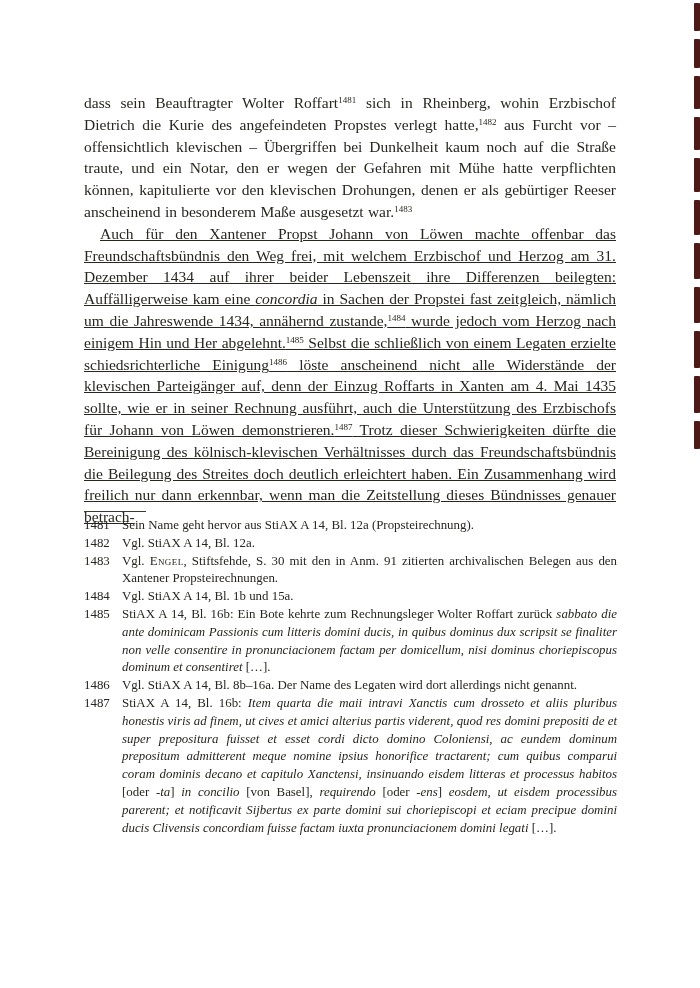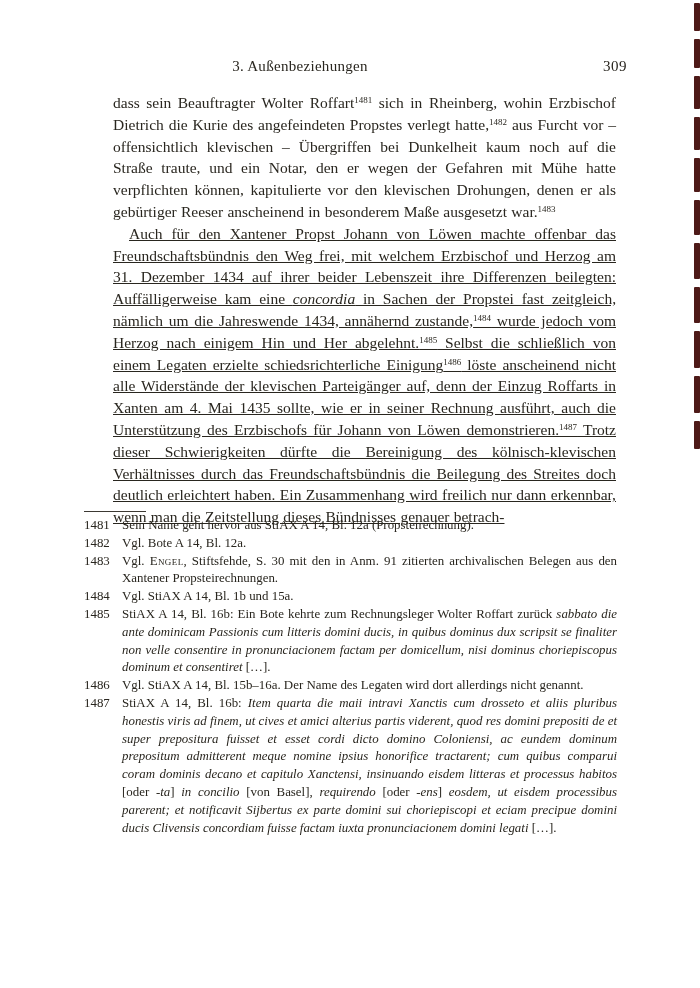--- a/index.html
+++ b/index.html
@@ -19,21 +19,21 @@
   }
   .page{position:absolute;inset:0;background:var(--bg-color);}
 
   
   .running-header{position:absolute;top:58px;left:84px;right:73px;height:20px;font-size:15px;}
   .header-title{position:absolute;left:216px;transform:translateX(-50%);white-space:nowrap;letter-spacing:.3px;}
   .page-number{position:absolute;right:0;letter-spacing:.5px;}
 
   
   .body-text{position:absolute;top:92px;left:84px;width:532px;font-size:15.5px;line-height:21.8px;}
-  .para{text-align:justify;hyphens:auto;-webkit-hyphens:auto;word-spacing:.4px;margin-left:29px;}
+  .para{text-align:justify;hyphens:auto;-webkit-hyphens:auto;word-spacing:.4px;}
   .para.indent{text-indent:16px;text-decoration:underline;}
   .fnref{font-size:9px;line-height:0;vertical-align:baseline;position:relative;top:-5px;letter-spacing:0;}
   em{font-style:italic;}
   .sc{font-variant:small-caps;letter-spacing:.4px;margin-top:24px;}
 
   
   .footnote-sep{position:absolute;top:511px;left:84px;width:62px;border-top:1.4px solid var(--sep-color);}
 
   
   .footnotes{position:absolute;top:517px;left:84px;width:533px;font-size:12.9px;line-height:17.8px;}
@@ -43,56 +43,52 @@
 
   
   .edge-marks{position:absolute;top:0;right:0;width:7px;height:988px;}
   .edge-mark{position:absolute;right:0;width:6px;background:var(--edge-color);border-radius:1px;}
 </style>
 </head>
 <body>
 
 <div class="page">
 
-  <div class="running-header">
-    <span class="header-title">3. Außenbeziehungen</span>
-    <span class="page-number">309</span>
-  </div>
 
   <div class="body-text" id="body-text">
       <p class="para"><span>dass sein Beauftragter Wolter Roffart</span><sup class="fnref">1481</sup><span> sich in Rheinberg, wohin Erzbischof Dietrich die Kurie des angefeindeten Propstes verlegt hatte,</span><sup class="fnref">1482</sup><span> aus Furcht vor – offensichtlich klevischen – Übergriffen bei Dunkelheit kaum noch auf die Straße traute, und ein Notar, den er wegen der Gefahren mit Mühe hatte verpflichten können, kapitulierte vor den klevischen Drohungen, denen er als gebürtiger Reeser anscheinend in besonderem Maße ausgesetzt war.</span><sup class="fnref">1483</sup></p>
       <p class="para indent"><span>Auch für den Xantener Propst Johann von Löwen machte offenbar das Freundschaftsbündnis den Weg frei, mit welchem Erzbischof und Herzog am 31. Dezember 1434 auf ihrer beider Lebenszeit ihre Differenzen beilegten: Auffälligerweise kam eine </span><em>concordia</em><span> in Sachen der Propstei fast zeitgleich, nämlich um die Jahreswende 1434, annähernd zustande,</span><sup class="fnref">1484</sup><span> wurde jedoch vom Herzog nach einigem Hin und Her abgelehnt.</span><sup class="fnref">1485</sup><span> Selbst die schließlich von einem Legaten erzielte schiedsrichterliche Einigung</span><sup class="fnref">1486</sup><span> löste anscheinend nicht alle Widerstände der klevischen Parteigänger auf, denn der Einzug Roffarts in Xanten am 4. Mai 1435 sollte, wie er in seiner Rechnung ausführt, auch die Unterstützung des Erzbischofs für Johann von Löwen demonstrieren.</span><sup class="fnref">1487</sup><span> Trotz dieser Schwierigkeiten dürfte die Bereinigung des kölnisch-klevischen Verhältnisses durch das Freundschaftsbündnis die Beilegung des Streites doch deutlich erleichtert haben. Ein Zusammenhang wird freilich nur dann erkennbar, wenn man die Zeitstellung dieses Bündnisses genauer betrach-</span></p>
     </div>
 
   <div class="footnote-sep"></div>
 
   <div class="footnotes" id="footnotes">
       <div class="fn">
         <span class="fn-num">1481</span>
         <div class="fn-text"><span>Sein Name geht hervor aus StiAX A 14, Bl. 12a (Propsteirechnung).</span></div>
       </div>
       <div class="fn">
         <span class="fn-num">1482</span>
-        <div class="fn-text"><span>Vgl. Bote A 14, Bl. 12a.</span></div>
+        <div class="fn-text"><span>Vgl. StiAX A 14, Bl. 12a.</span></div>
       </div>
       <div class="fn">
         <span class="fn-num">1483</span>
         <div class="fn-text"><span>Vgl. </span><span class="sc">Engel</span><span>, Stiftsfehde, S. 30 mit den in Anm. 91 zitierten archivalischen Belegen aus den Xantener Propsteirechnungen.</span></div>
       </div>
       <div class="fn">
         <span class="fn-num">1484</span>
         <div class="fn-text"><span>Vgl. StiAX A 14, Bl. 1b und 15a.</span></div>
       </div>
       <div class="fn">
         <span class="fn-num">1485</span>
         <div class="fn-text"><span>StiAX A 14, Bl. 16b: Ein Bote kehrte zum Rechnungsleger Wolter Roffart zurück </span><em>sabbato die ante dominicam Passionis cum litteris domini ducis, in quibus dominus dux scripsit se finaliter non velle consentire in pronunciacionem factam per domicellum, nisi dominus choriepiscopus dominum et consentiret </em><span>[…].</span></div>
       </div>
       <div class="fn">
         <span class="fn-num">1486</span>
-        <div class="fn-text"><span>Vgl. StiAX A 14, Bl. 15b–16a. Der Name des Legaten wird dort allerdings nicht genannt.</span></div>
+        <div class="fn-text"><span>Vgl. StiAX A 14, Bl. 8b–16a. Der Name des Legaten wird dort allerdings nicht genannt.</span></div>
       </div>
       <div class="fn">
         <span class="fn-num">1487</span>
         <div class="fn-text"><span>StiAX A 14, Bl. 16b: </span><em>Item quarta die maii intravi Xanctis cum drosseto et aliis pluribus honestis viris ad finem, ut cives et amici alterius partis viderent, quod res domini prepositi de et super prepositura fuisset et esset cordi dicto domino Coloniensi, ac eundem dominum prepositum admitterent meque nomine ipsius honorifice tractarent; cum quibus comparui coram dominis decano et capitulo Xanctensi, insinuando eisdem litteras et processus habitos </em><span>[oder </span><em>-ta</em><span>] </span><em>in concilio </em><span>[von Basel], </span><em>requirendo </em><span>[oder </span><em>-ens</em><span>] </span><em>eosdem, ut eisdem processibus parerent; et notificavit Sijbertus ex parte domini sui choriepiscopi et eciam precipue domini ducis Clivensis concordiam fuisse factam iuxta pronunciacionem domini legati </em><span>[…].</span></div>
       </div>
     </div>
 
   <div class="edge-marks" id="edge-marks">
       <div class="edge-mark" style="top: 3px; height: 28px;"></div>
       <div class="edge-mark" style="top: 39px; height: 29px;"></div>

